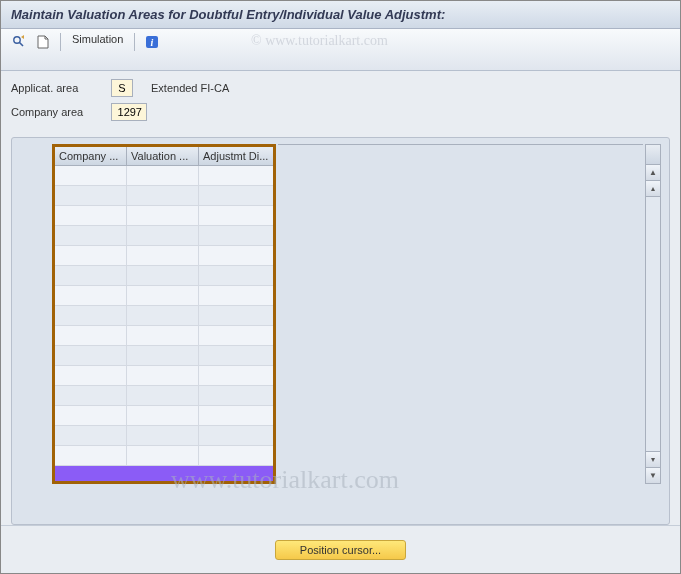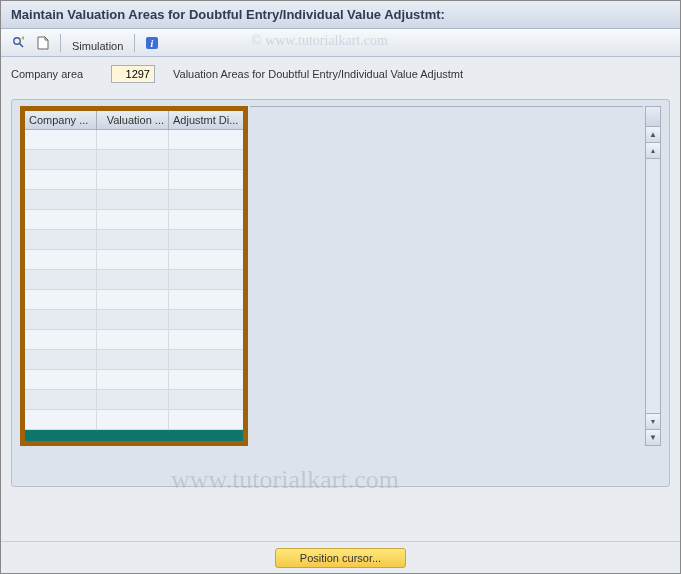--- a/index.html
+++ b/index.html
@@ -10,32 +10,33 @@
       width: 681px;
       height: 574px;
       border: 1px solid #888;
       overflow: hidden;
       position: relative;
     }
     .titlebar {
       background: linear-gradient(to bottom, #e8eef5 0%, #cfd9e6 100%);
       padding: 6px 10px;
       font-weight: bold;
+      font-style: italic;
       font-size: 13px;
       color: #333a55;
       border-bottom: 1px solid #aab4c5;
     }
     .toolbar {
       background: linear-gradient(to bottom, #f8fafc 0%, #e0e6ee 100%);
       padding: 4px 8px;
       border-bottom: 1px solid #b5bfce;
       display: flex;
-      align-items: flex-end;
+      align-items: flex-start;
       gap: 4px;
-      height: 28px;
+      height: 42px;
     }
     .icon-btn {
       width: 20px;
       height: 18px;
       display: inline-flex;
       align-items: center;
       justify-content: center;
       cursor: pointer;
     }
     .toolbar-sep { width: 1px; height: 18px; background: #b0b8c5; margin: 0 3px; }
@@ -55,21 +56,21 @@
     .field-input {
       border: 1px solid #a8b0bd;
       background: #fdf6d9;
       padding: 1px 4px;
       height: 18px;
       font-size: 11px;
       font-family: Arial, sans-serif;
       text-align: right;
     }
     .field-input.s { width: 22px; text-align: center; }
-    .field-input.num { width: 44px; }
+    .field-input.num { width: 36px; }
     .field-desc { margin-left: 18px; color: #333; }
     .groupbox {
       margin-top: 14px;
       border: 1px solid #b8c0cd;
       background: #dce3ec;
       border-radius: 3px;
       padding-bottom: 10px;
       height: 388px;
       position: relative;
     }
@@ -80,40 +81,41 @@
       color: #444;
       border-bottom: 1px solid #b8c0cd;
       border-radius: 3px 3px 0 0;
     }
     .grid-wrap {
       margin: 6px 8px 0 8px;
       display: flex;
       height: 340px;
     }
     .grid {
-      border: 5px solid #a16207;
-      background: #0f766e;
+      border: 3px solid #a16207;
+      background: #8b5cf6;
       flex: 0 0 auto;
+      margin-left: 32px;
     }
     .grid-header {
       display: flex;
       background: linear-gradient(to bottom, #e8edf3, #cdd6e2);
       border-bottom: 1px solid #a8b0bd;
     }
     .gh-cell {
       border-right: 1px solid #a8b0bd;
       padding: 3px 4px;
       font-size: 11px;
       color: #333;
       white-space: nowrap;
       overflow: hidden;
       text-overflow: clip;
     }
     .gh-cell.c0 { width: 72px; }
-    .gh-cell.c1 { width: 72px; text-align: right; }
+    .gh-cell.c1 { width: 72px; }
     .gh-cell.c2 { width: 74px; border-right: none; }
     .grid-body { }
     .grid-row { display: flex; height: 20px; border-bottom: 1px solid #d4d9e2; }
     .grid-row:nth-child(odd) { background: #f1f4f9; }
     .grid-row:nth-child(even) { background: #e6ebf2; }
     .g-cell { border-right: 1px solid #d4d9e2; }
     .g-cell.c0 { width: 72px; }
     .g-cell.c1 { width: 72px; }
     .g-cell.c2 { width: 74px; border-right: none; }
     .grid-filler {
@@ -144,21 +146,21 @@
       justify-content: center;
       cursor: pointer;
       font-size: 8px;
       color: #555;
     }
     .sb-btn.bot { border-top: 1px solid #a8b0bd; border-bottom: none; }
     .sb-track { flex: 1; background: #e2e8f0; }
     .bottom-bar {
       position: absolute;
       bottom: 0; left: 0; right: 0;
-      height: 32px;
+      height: 48px;
       background: #e9edf2;
       border-top: 1px solid #c5cdd8;
       display: flex;
       align-items: center;
       justify-content: center;
     }
     .pos-button {
       background: linear-gradient(to bottom, #ffe87a, #f6c94a);
       border: 1px solid #c9a63b;
       border-radius: 3px;
@@ -211,25 +213,29 @@
   <span class="icon-btn">
     <svg width="14" height="14" viewBox="0 0 14 14">
         <rect x="1" y="1" width="12" height="12" rx="2" fill="#3a6fd8"></rect>
         <text x="7" y="11" text-anchor="middle" font-size="10" font-family="Georgia" font-weight="bold" font-style="italic" fill="#fff">i</text>
       </svg>
   </span>
 </div>
 
 <div class="content-area">
 
+  <div class="field-row">
+    <span class="field-label">Applicat. area</span>
+    <input class="field-input s" readonly="" value="S" style="">
+    <span class="field-desc">Extended FI-CA</span>
+  </div>
 
   <div class="field-row">
     <span class="field-label">Company area</span>
     <input class="field-input num" readonly="" value="1297" style="">
-    <span class="field-desc">Valuation Areas for Doubtful Entry/Individual Value Adjustmt</span>
   </div>
 
   <div class="groupbox">
     <div class="grid-wrap">
       <div class="grid">
         <div class="grid-header">
           <div class="gh-cell c0">Company ...</div>
           <div class="gh-cell c1">Valuation ...</div>
           <div class="gh-cell c2">Adjustmt Di...</div>
         </div>

